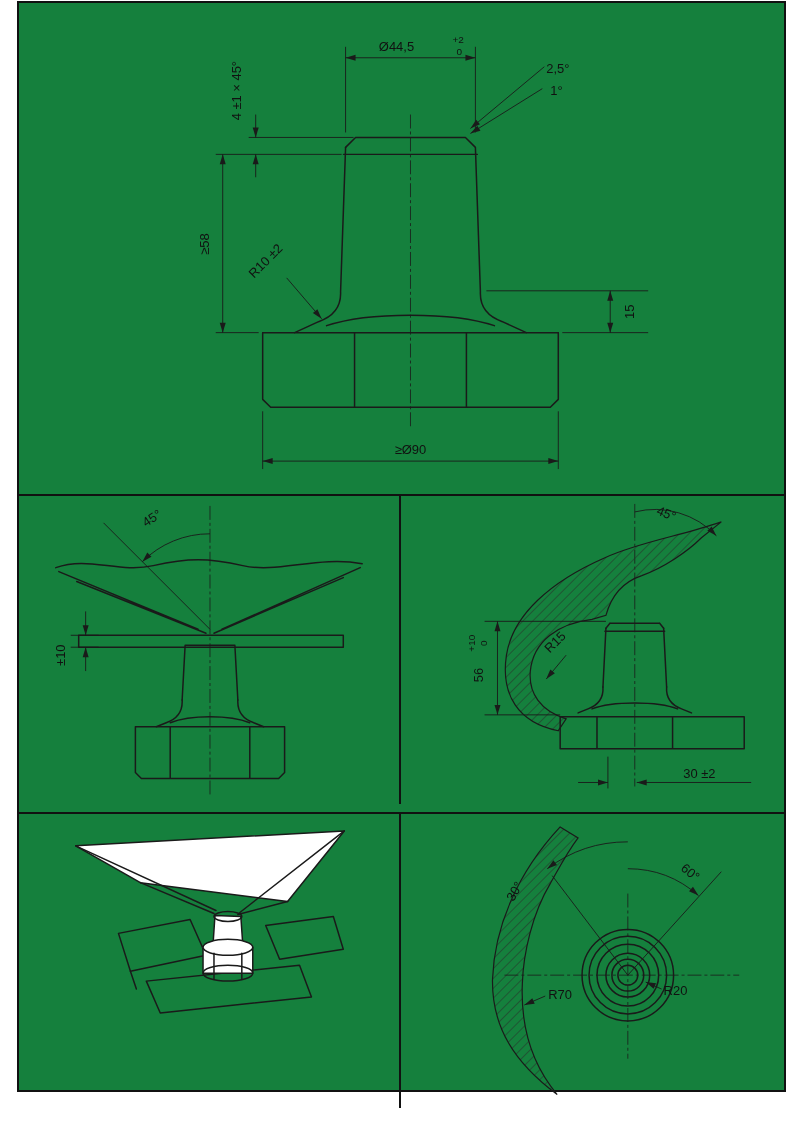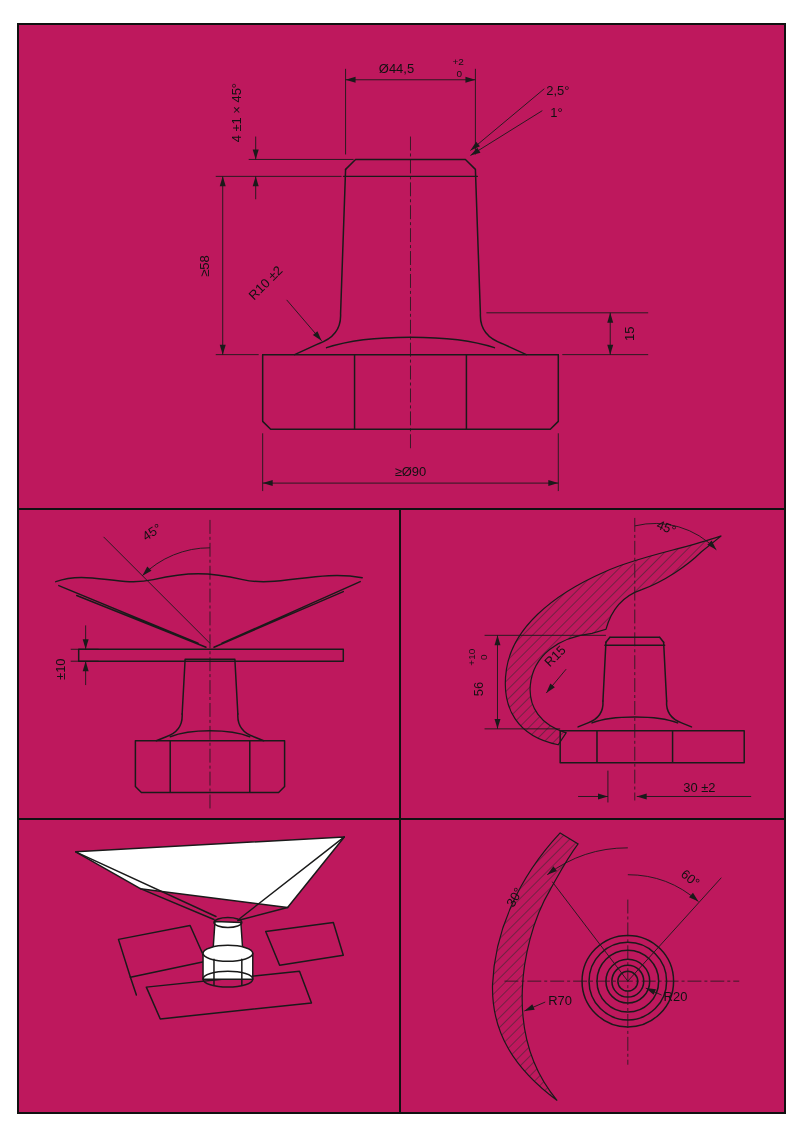--- a/index.html
+++ b/index.html
@@ -1,17 +1,17 @@
 <!DOCTYPE html>
 <html><head>
 <meta charset="utf-8">
 <style>
   html,body{margin:0;padding:0;background:#f4f4f4;}
   .page{position:relative;width:800px;height:1127px;background:#ffffff;overflow:hidden;}
-  .sheet{position:absolute;left:17px;top:23px;width:769px;height:1091px;border:2px solid #111;box-sizing:border-box;display:flex;flex-direction:column;background:#be185d;}
+  .sheet{position:absolute;left:17px;top:1px;width:769px;height:1091px;border:2px solid #111;box-sizing:border-box;display:flex;flex-direction:column;background:#15803d;gap:8px;}
   .row1{height:483px;}
   .row2{height:310px;border-top:2px solid #111;display:flex;}
   .row3{flex:1;border-top:2px solid #111;display:flex;}
   .cellL{width:382px;border-right:2px solid #111;box-sizing:border-box;}
   .cellR{flex:1;}
   svg.panel{display:block;width:100%;height:100%;}
   .ol{stroke:#1a1a1a;stroke-width:1.5;fill:none;stroke-linejoin:round;stroke-linecap:round;}
   .dl{stroke:#1a1a1a;stroke-width:0.9;fill:none;}
   .cl{stroke:#1a1a1a;stroke-width:0.8;fill:none;stroke-dasharray:14 3 3 3;}
   .dim{font-family:"Liberation Sans",sans-serif;font-size:13px;fill:#111;}

